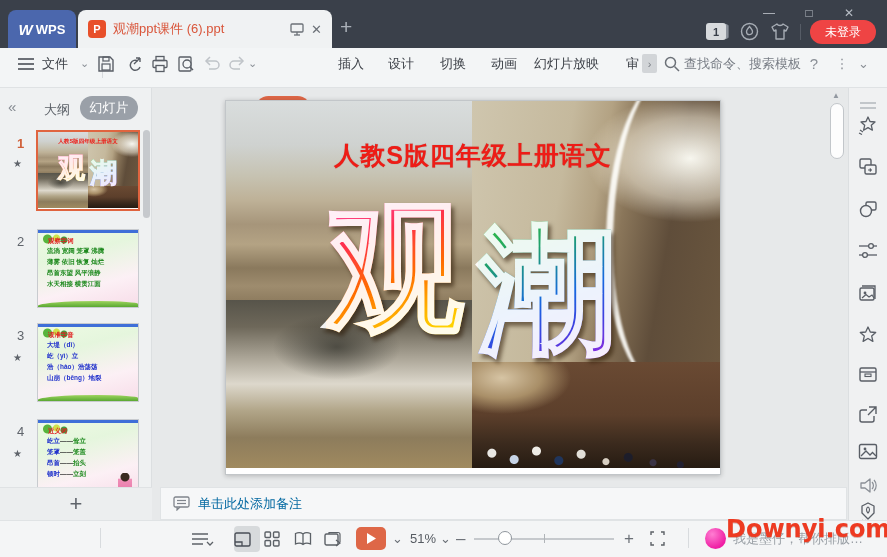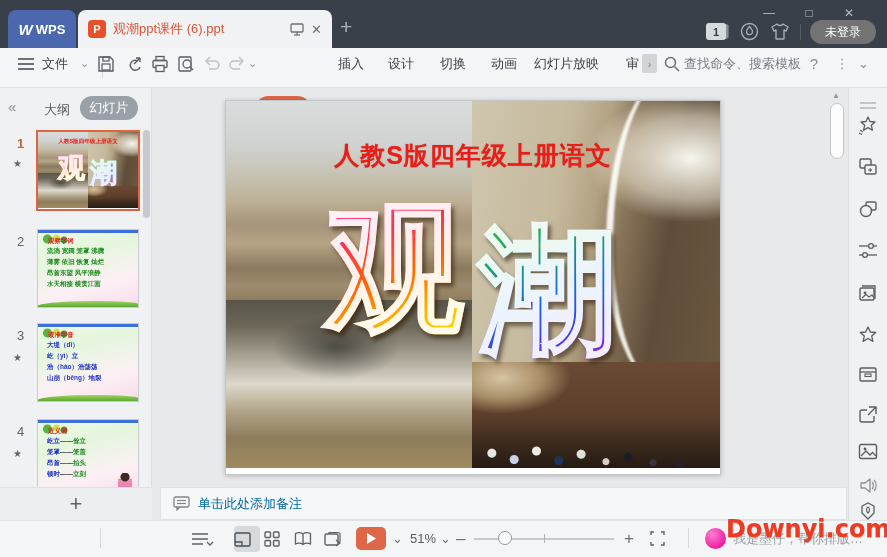--- a/index.html
+++ b/index.html
@@ -12,21 +12,21 @@
   .wps-logo{font-style:italic;font-size:15px;letter-spacing:-2px;}
   .doc-tab{left:78px;top:10px;width:254px;height:38px;border-radius:8px 8px 0 0;background:#f0f2f3;display:flex;align-items:center;padding:0 10px;box-sizing:border-box;gap:7px;}
   .ppt-ico{width:18px;height:18px;border-radius:4px;background:#e8502a;color:#fff;font-size:11px;font-weight:bold;display:flex;align-items:center;justify-content:center;}
   .doc-title{flex:1;font-size:13px;color:#d9553a;white-space:nowrap;overflow:hidden;}
   .tab-ctl{color:#6b7077;font-size:13px;cursor:pointer;}
   .newtab{left:340px;top:16px;color:#aab0b8;font-size:21px;line-height:1;}
   .winctl{top:2px;width:32px;height:22px;color:#b7bcc4;display:flex;align-items:center;justify-content:center;font-size:12px;}
   .badge1{left:706px;top:23px;width:20px;height:17px;background:#d7dadd;border-radius:3px;color:#383e48;font-size:11px;font-weight:bold;display:flex;align-items:center;justify-content:center;box-shadow:3px 0 0 -1px #8a9099,5px 0 0 -2px #6a707a;}
   .tb-ico{color:#a6acb4;}
   .tb-divider{top:24px;width:1px;height:16px;background:#565c66;}
-  .login-btn{left:810px;top:20px;width:66px;height:24px;border-radius:12px;background:#737373;color:#fff;font-size:12px;display:flex;align-items:center;justify-content:center;}
+  .login-btn{left:810px;top:20px;width:66px;height:24px;border-radius:12px;background:#ef4444;color:#fff;font-size:12px;display:flex;align-items:center;justify-content:center;}
   
   .toolbar{left:0;top:48px;width:887px;height:40px;background:#f3f5f6;border-bottom:1px solid #dfe2e4;box-sizing:border-box;}
   .tb-item{top:48px;height:31px;display:flex;align-items:center;justify-content:center;color:#3d4148;font-size:13px;}
   .v-divider{top:58px;width:1px;height:20px;background:#d8dbde;}
   .ribbon-tab{padding:0 6px;}
   .ribbon-active{background:#de6747;color:#fff;border-radius:14px;height:27px;top:55px;padding:0 15px;font-weight:bold;}
   .caret{color:#8a8f96;font-size:11px;}
   .rev-box{width:15px;height:19px;background:#d2d5d8;color:#7a7f85;font-size:11px;display:flex;align-items:center;justify-content:center;margin-left:3px;border-radius:2px;}
   .search-lbl{color:#777c84;}
   

